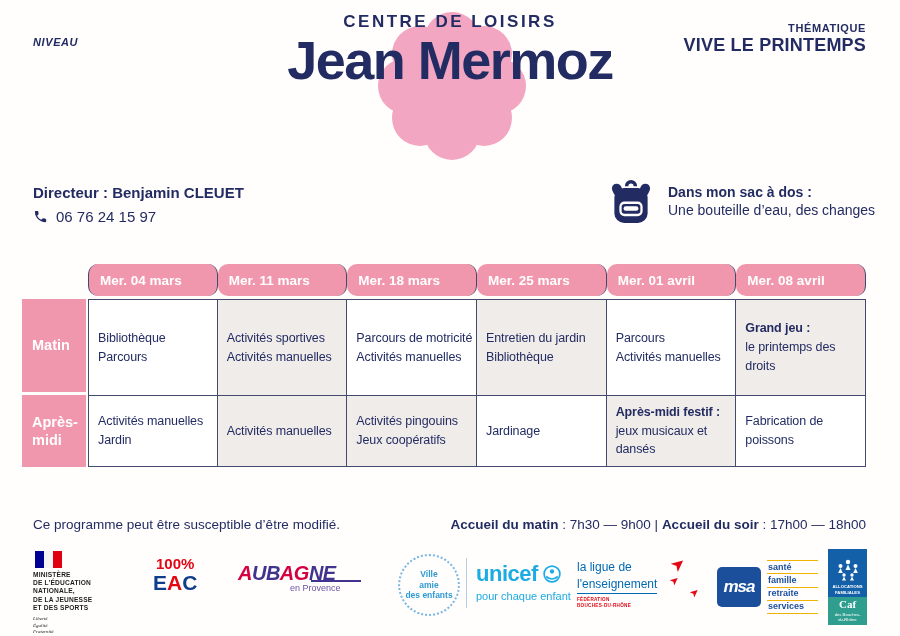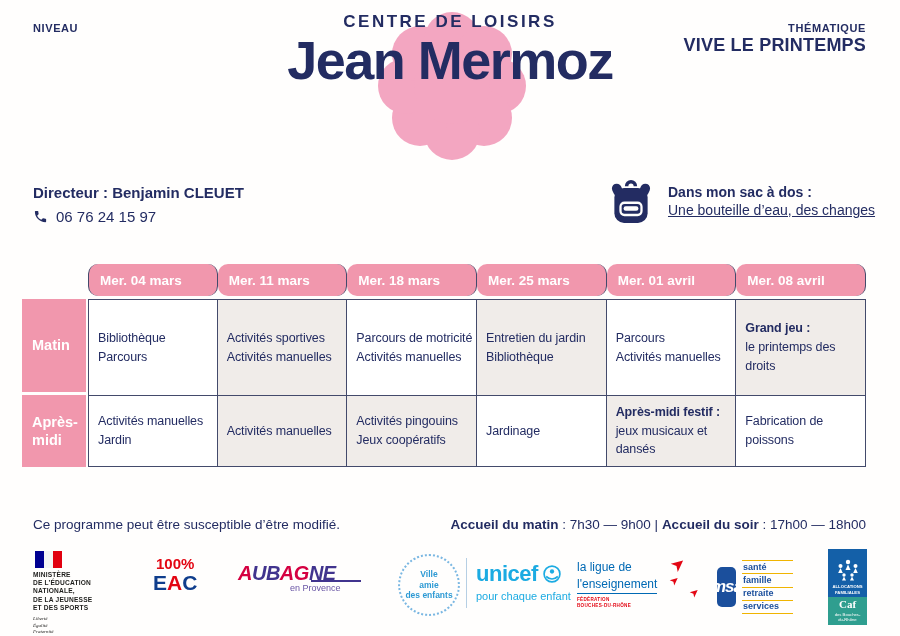--- a/index.html
+++ b/index.html
@@ -4,40 +4,40 @@
 <style>
   html,body{margin:0;padding:0;background:#ffffff;}
   .page{
     position:relative;width:900px;height:636px;overflow:hidden;
     background:#fffefd;color:#232c62;
     font-family:"Liberation Sans", sans-serif;
   }
   
   .kicker{font-size:11px;font-weight:600;letter-spacing:.6px;}
   .big-label{font-size:18px;font-weight:800;letter-spacing:.2px;margin-top:1px;}
-  .top-left{position:absolute;left:33px;top:22px;}
+  .top-left{position:absolute;left:33px;top:36px;font-style:italic;}
   .top-right{position:absolute;right:34px;top:22px;text-align:right;}
   .center-head{position:absolute;left:0;right:0;top:12px;text-align:center;z-index:2;}
   .center-kicker{font-size:17px;font-weight:600;letter-spacing:2.5px;}
   .main-title{font-size:54px;font-weight:800;letter-spacing:-1.5px;margin-top:1px;line-height:1.0;}
   
   .flower{position:absolute;left:372px;top:8px;width:160px;height:156px;z-index:1;}
   .petal{position:absolute;width:56px;height:56px;border-radius:50%;background:#f3a6c1;}
   .p1{left:98px;top:50px}.p2{left:84px;top:82px}.p3{left:52px;top:96px}.p4{left:20px;top:82px}
   .p5{left:6px;top:50px}.p6{left:20px;top:18px}.p7{left:52px;top:4px}.p8{left:84px;top:18px}
   .core{position:absolute;left:42px;top:40px;width:76px;height:76px;border-radius:50%;background:#f3a6c1;}
   
   .director-block{position:absolute;left:33px;top:184px;}
   .director{font-size:15px;font-weight:700;}
   .phone-row{display:flex;align-items:center;gap:8px;margin-top:7px;font-size:15px;}
   .phone-row svg{width:15px;height:15px;fill:#232c62;}
   .bag-block{position:absolute;left:610px;top:177px;display:flex;align-items:center;gap:16px;}
   .bag-block svg{width:42px;height:48px;}
   .bag-title{font-size:14px;font-weight:700;}
-  .bag-sub{font-size:14px;margin-top:2px;text-decoration:underline;}
+  .bag-sub{font-size:14px;margin-top:2px;}
   
   .schedule{
     position:absolute;left:22px;top:264px;width:844px;
     display:grid;grid-template-columns:66px repeat(6,1fr);
     grid-template-rows:35px 96px 72px;
   }
   .sch-corner{background:transparent;}
   .sch-head{
     background:#f197ad;color:#fff;font-size:13.5px;font-weight:700;
     display:flex;align-items:center;padding-left:11px;
@@ -99,21 +99,21 @@
   .ligue-l1{font-size:12px;line-height:1.2;}
   .ligue-l1 b,.ligue-l2{font-weight:400;}
   .ligue-l2{font-size:12px;line-height:1.2;border-bottom:1px solid #0069b4;display:inline-block;padding-bottom:1px;}
   .ligue-sub{margin-top:3px;font-size:4.6px;font-weight:700;color:#e30613;line-height:1.4;letter-spacing:.3px;}
   .ligue-arrow{position:absolute;color:#e30613;}
   .la1{right:-12px;top:-6px;font-size:17px;transform:rotate(-40deg);}
   .la2{right:-6px;top:14px;font-size:11px;transform:rotate(-40deg);}
   .la3{right:-26px;top:26px;font-size:11px;transform:rotate(-40deg);}
   
   .msa{left:717px;top:560px;display:flex;align-items:center;gap:6px;}
-  .msa-box{width:19px;height:40px;background:#1b4f9c;border-radius:5px;display:flex;align-items:center;justify-content:center;}
+  .msa-box{width:44px;height:40px;background:#1b4f9c;border-radius:5px;display:flex;align-items:center;justify-content:center;}
   .msa-box span{color:#fff;font-size:17px;font-weight:800;font-style:italic;letter-spacing:-1px;}
   .msa-services div{font-size:9px;font-weight:700;color:#1b4f9c;border-top:1.3px solid #f0b400;padding:.5px 14px .5px 1px;line-height:1.25;}
   .msa-services div:last-child{border-bottom:1.3px solid #f0b400;}
   
   .caf{left:828px;top:549px;width:39px;}
   .caf-top{background:#1460a8;height:46px;display:flex;flex-direction:column;align-items:center;justify-content:flex-end;padding-bottom:2px;}
   .caf-top svg{width:26px;height:24px;margin-bottom:2px;}
   .caf-alloc{font-size:4.2px;font-weight:700;color:#fff;text-align:center;line-height:1.3;}
   .caf-bottom{background:#2f9e8f;height:28px;display:flex;flex-direction:column;align-items:center;justify-content:center;color:#fff;}
   .caf-name{font-size:11px;font-weight:700;font-family:"Liberation Serif",serif;line-height:1;}

